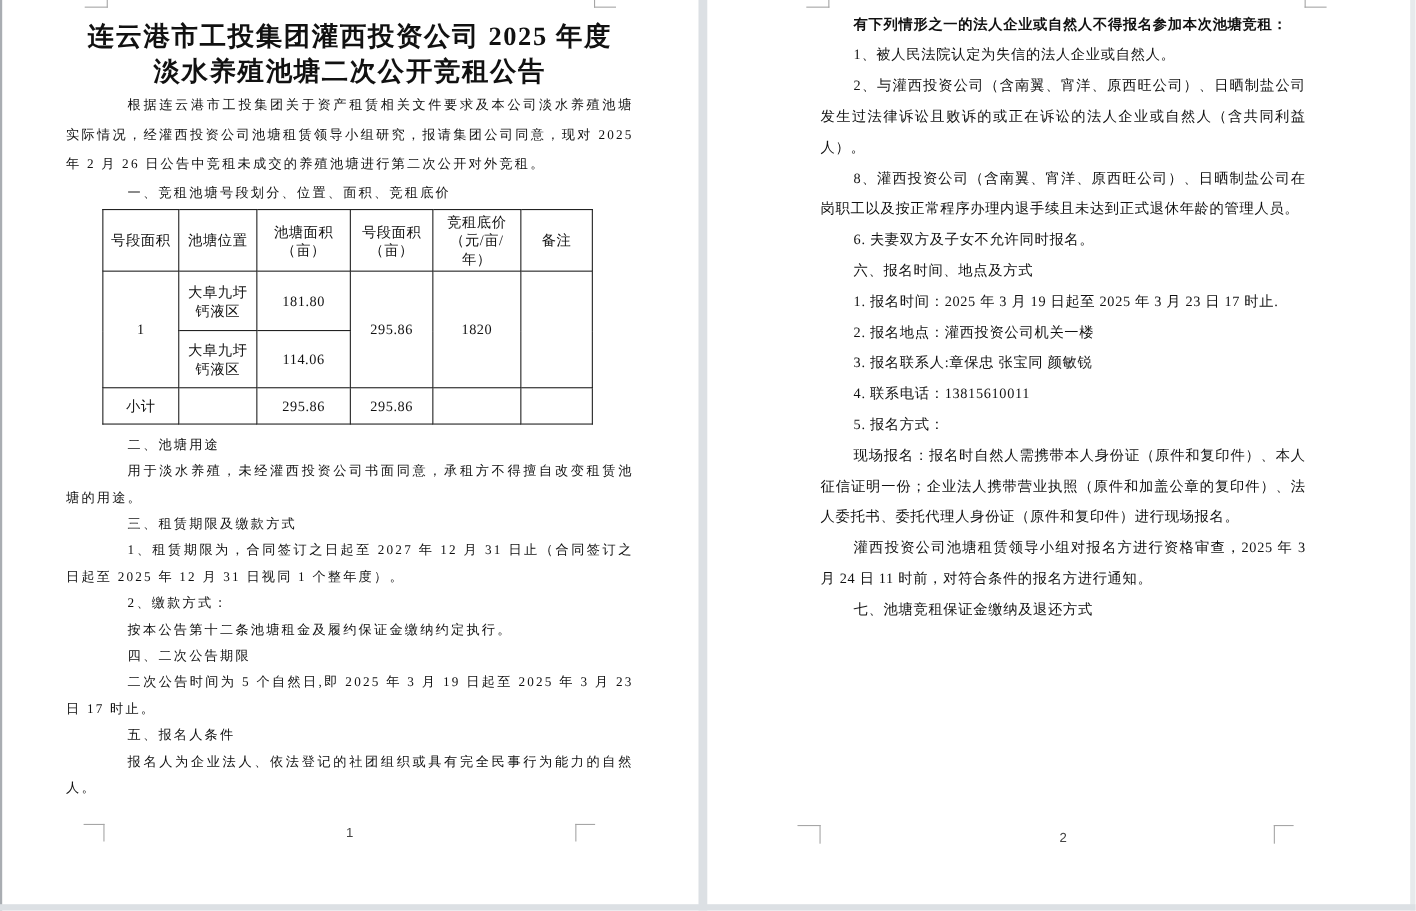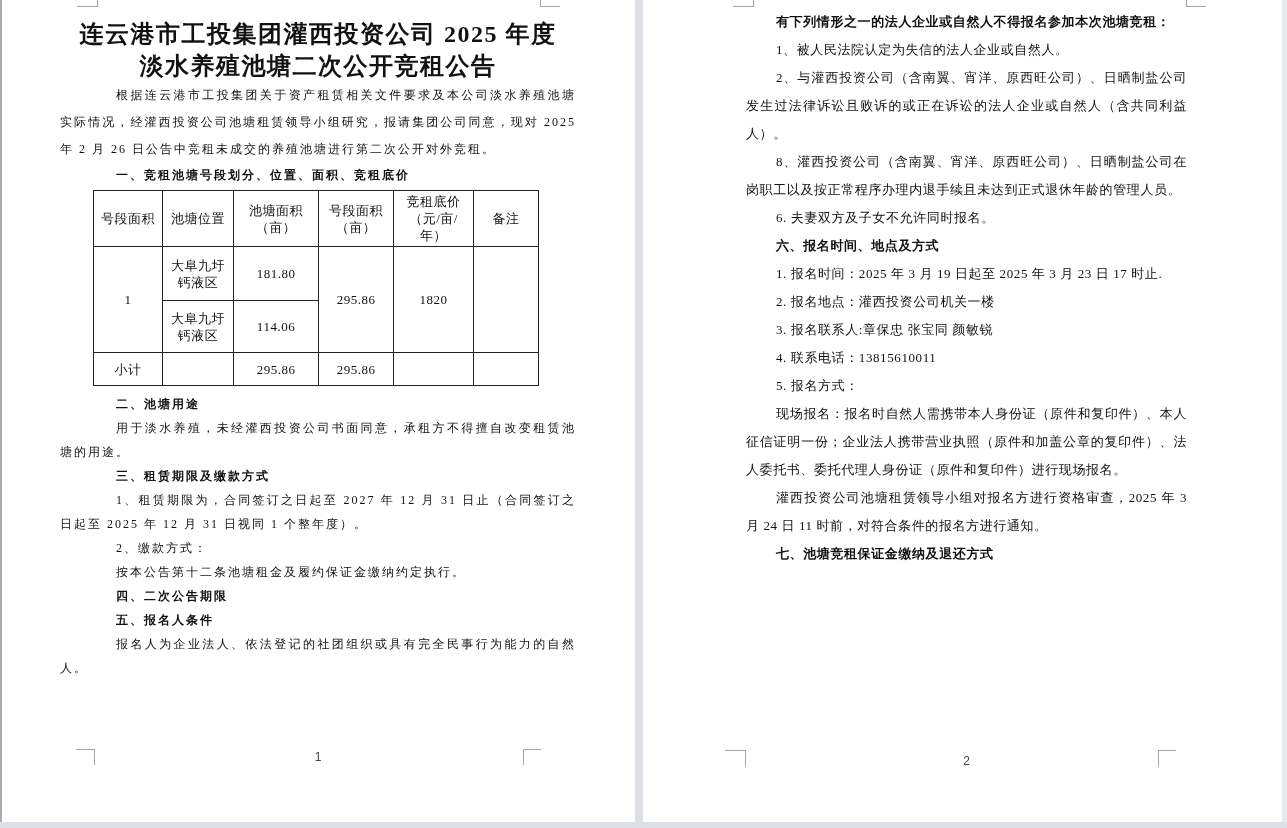--- a/index.html
+++ b/index.html
@@ -22,21 +22,21 @@
   .page { position:absolute; top:0; background:transparent; }
   #page1 { left:60px;  width:516px; padding-top:18px; }
   #page2 { left:746px; width:441px; padding-top:8px; }
 
   p { margin:0; text-align:justify; }
   #page1 p { font-size:12px; letter-spacing:2px; line-height:24px; }
   #page1 p.intro { line-height:27px; }
   #page2 p { font-size:13px; letter-spacing:0.6px; line-height:28px; }
   .ind1 { text-indent:56px; }
   .ind2 { text-indent:30px; }
-  .hd { font-weight:bold; font-family:"Liberation Sans","DejaVu Sans",sans-serif; letter-spacing:2.5px; }
+  .hd { font-weight:normal; font-family:"Liberation Sans","DejaVu Sans",sans-serif; letter-spacing:2.5px; }
   .bold { font-weight:bold; }
 
   .doc-title { text-align:center; font-weight:bold; font-size:24px; letter-spacing:1.5px; line-height:32px; }
 
   table.pond { border-collapse:collapse; table-layout:fixed; width:445px; margin:3px 0 6px 33px;
                font-size:13px; line-height:17px; text-align:center; letter-spacing:0.5px;
                font-family:"Liberation Serif","DejaVu Serif",serif; }
   table.pond th, table.pond td { border:1px solid #222; padding:2px 3px; vertical-align:middle;
                font-weight:normal; overflow:hidden; }
   tr.hrow { height:48px; }
@@ -117,20 +117,21 @@
     </tbody>
       </table>
 
     <p class="hd ind1">二、池塘用途</p>
     <p class="ind1">用于淡水养殖，未经灌西投资公司书面同意，承租方不得擅自改变租赁池塘的用途。</p>
     <p class="hd ind1">三、租赁期限及缴款方式</p>
     <p class="ind1">1、租赁期限为，合同签订之日起至 2027 年 12 月 31 日止（合同签订之日起至 2025 年 12 月 31 日视同 1 个整年度）。</p>
     <p class="ind1">2、缴款方式：</p>
     <p class="ind1">按本公告第十二条池塘租金及履约保证金缴纳约定执行。</p>
     <p class="hd ind1">四、二次公告期限</p>
+    <p class="ind1">二次公告时间为 5 个自然日,即 2025 年 3 月 19 日起至 2025 年 3 月 23 日 17 时止。</p>
     <p class="hd ind1">五、报名人条件</p>
     <p class="ind1">报名人为企业法人、依法登记的社团组织或具有完全民事行为能力的自然人。</p>
 
     <div class="pageno">1</div>
   </div>
 
   <div class="page" id="page2">
     <p class="bold hd ind2">有下列情形之一的法人企业或自然人不得报名参加本次池塘竞租：</p>
     <p class="ind2">1、被人民法院认定为失信的法人企业或自然人。</p>
     <p class="ind2">2、与灌西投资公司（含南翼、宵洋、原西旺公司）、日晒制盐公司发生过法律诉讼且败诉的或正在诉讼的法人企业或自然人（含共同利益人）。</p>

